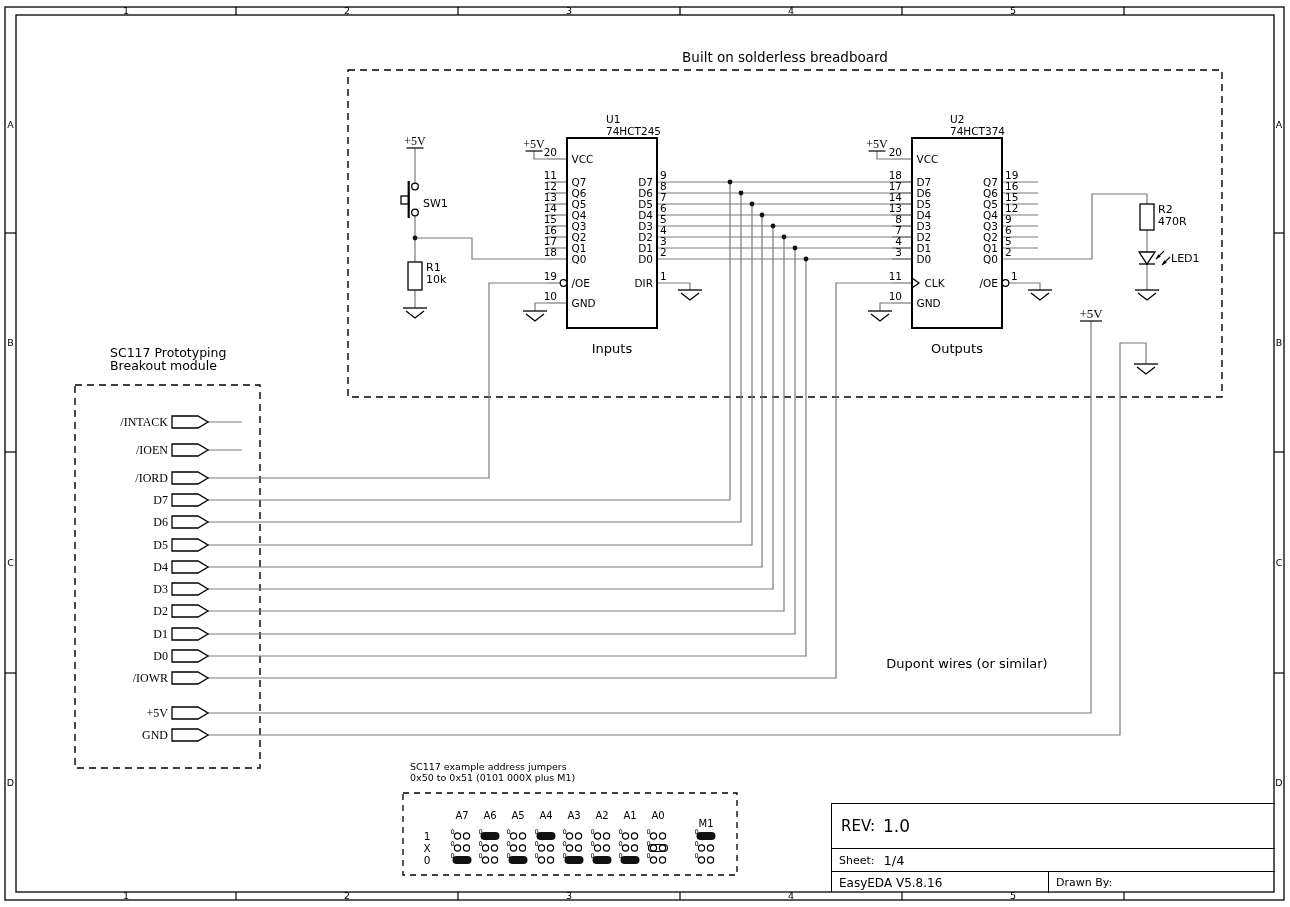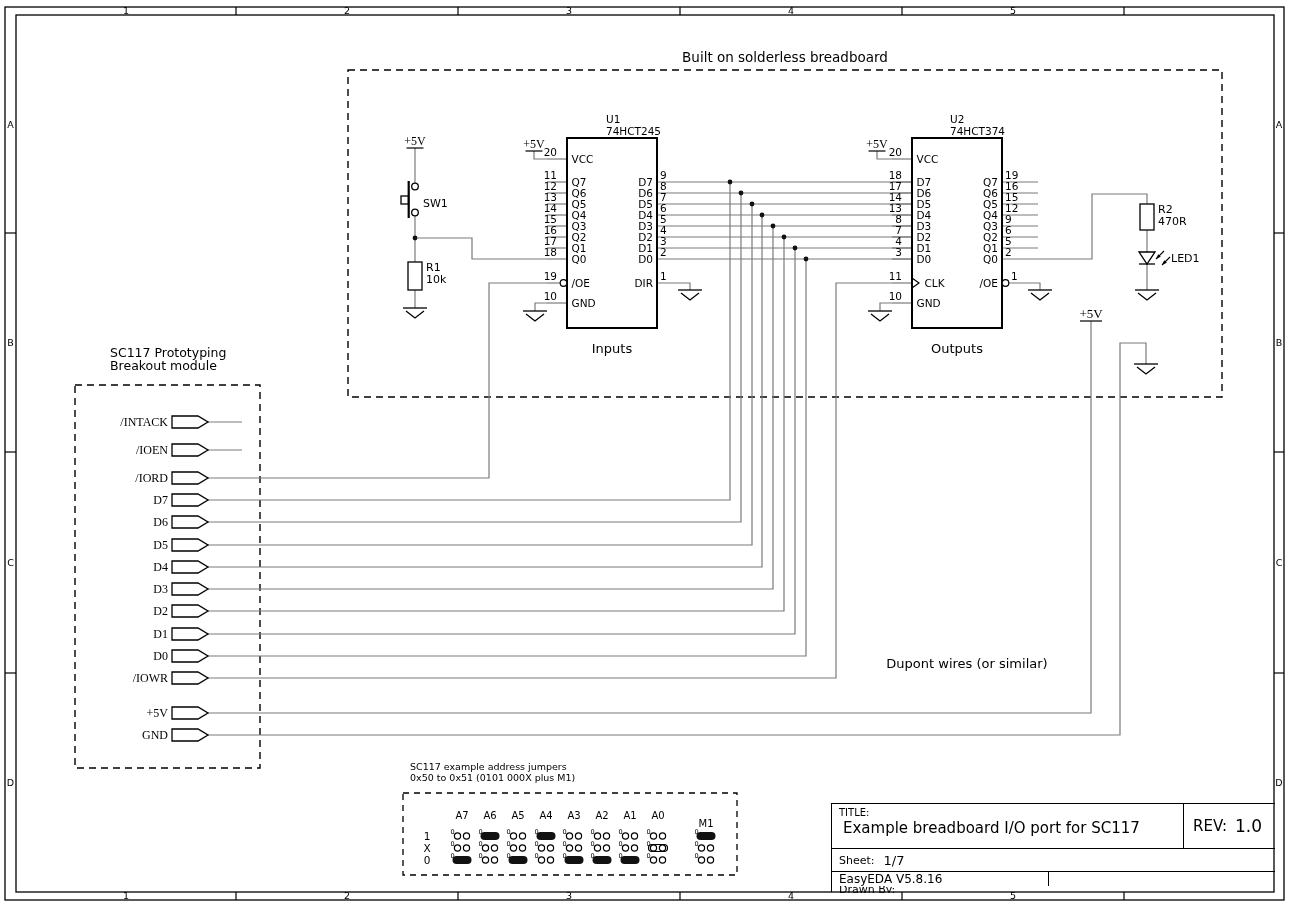--- a/index.html
+++ b/index.html
@@ -4,21 +4,21 @@
 <style>
   html,body{margin:0;padding:0;background:#fff;}
   .sheet{position:relative;width:1290px;height:907px;background:#fff;overflow:hidden;
          font-family:"DejaVu Sans","Liberation Sans",sans-serif;}
   svg{position:absolute;left:0;top:0;}
   #titleblock{position:absolute;left:831px;top:803px;width:444px;height:89px;
     border-left:1.5px solid #000;border-top:1.5px solid #000;box-sizing:border-box;color:#000;}
   #titleblock .row{display:flex;box-sizing:border-box;}
   #titleblock .r1{height:44px;}
   #titleblock .r2{height:23px;border-top:1.5px solid #000;}
-  #titleblock .r3{height:22px;border-top:1.5px solid #000;flex-direction:column;}
+  #titleblock .r3{height:22px;border-top:1.5px solid #000;}
   #titleblock .cell{box-sizing:border-box;display:flex;align-items:center;overflow:hidden;}
   .tb-titlecell{flex:1;border-right:1.5px solid #000;flex-direction:column;align-items:flex-start !important;
     justify-content:flex-start;padding:3px 0 0 7px;}
   .tb-titlelabel{font-size:10px;line-height:11px;}
   .tb-titletext{font-size:15px;padding-left:4px;line-height:20px;white-space:nowrap;}
   .tb-revcell{width:91px;padding-left:9px;}
   .tb-revlabel{font-size:15px;}
   .tb-revval{font-size:17px;margin-left:8px;}
   .tb-datecell{flex:1;border-right:1.5px solid #000;padding-left:7px;}
   .tb-datelabel{font-size:11px;}
@@ -478,33 +478,29 @@
         <circle cx="701.5" cy="860" r="3.1" fill="#fff" stroke="#000" stroke-width="1.2"></circle>
         <circle cx="710.5" cy="860" r="3.1" fill="#fff" stroke="#000" stroke-width="1.2"></circle>
       </g>
       <g>
         <text x="967" y="668" fill="#000" font-size="13px" font-family="&quot;DejaVu Sans&quot;,&quot;Liberation Sans&quot;,sans-serif" text-anchor="middle">Dupont wires (or similar)</text>
       </g>
     </svg>
 
   <div id="titleblock">
     <div class="row r1">
-      <div class="cell tb-titlecell">
-        <div class="tb-titlelabel">TITLE:</div>
-        <div class="tb-titletext">Example breadboard I/O port for SC117</div>
-      </div>
       <div class="cell tb-revcell">
         <span class="tb-revlabel">REV:</span>
         <span class="tb-revval">1.0</span>
       </div>
     </div>
     <div class="row r2">
       <div class="cell tb-sheetcell">
         <span class="tb-sheetlabel">Sheet:</span>
-        <span class="tb-sheetval">1/7</span>
+        <span class="tb-sheetval">1/4</span>
       </div>
     </div>
     <div class="row r3">
       <div class="cell tb-toolcell">EasyEDA V5.8.16</div>
       <div class="cell tb-drawncell">
         <span class="tb-drawnlabel">Drawn By:</span>
         <span class="tb-drawnval">Stephen C Cousins</span>
       </div>
     </div>
   </div>

